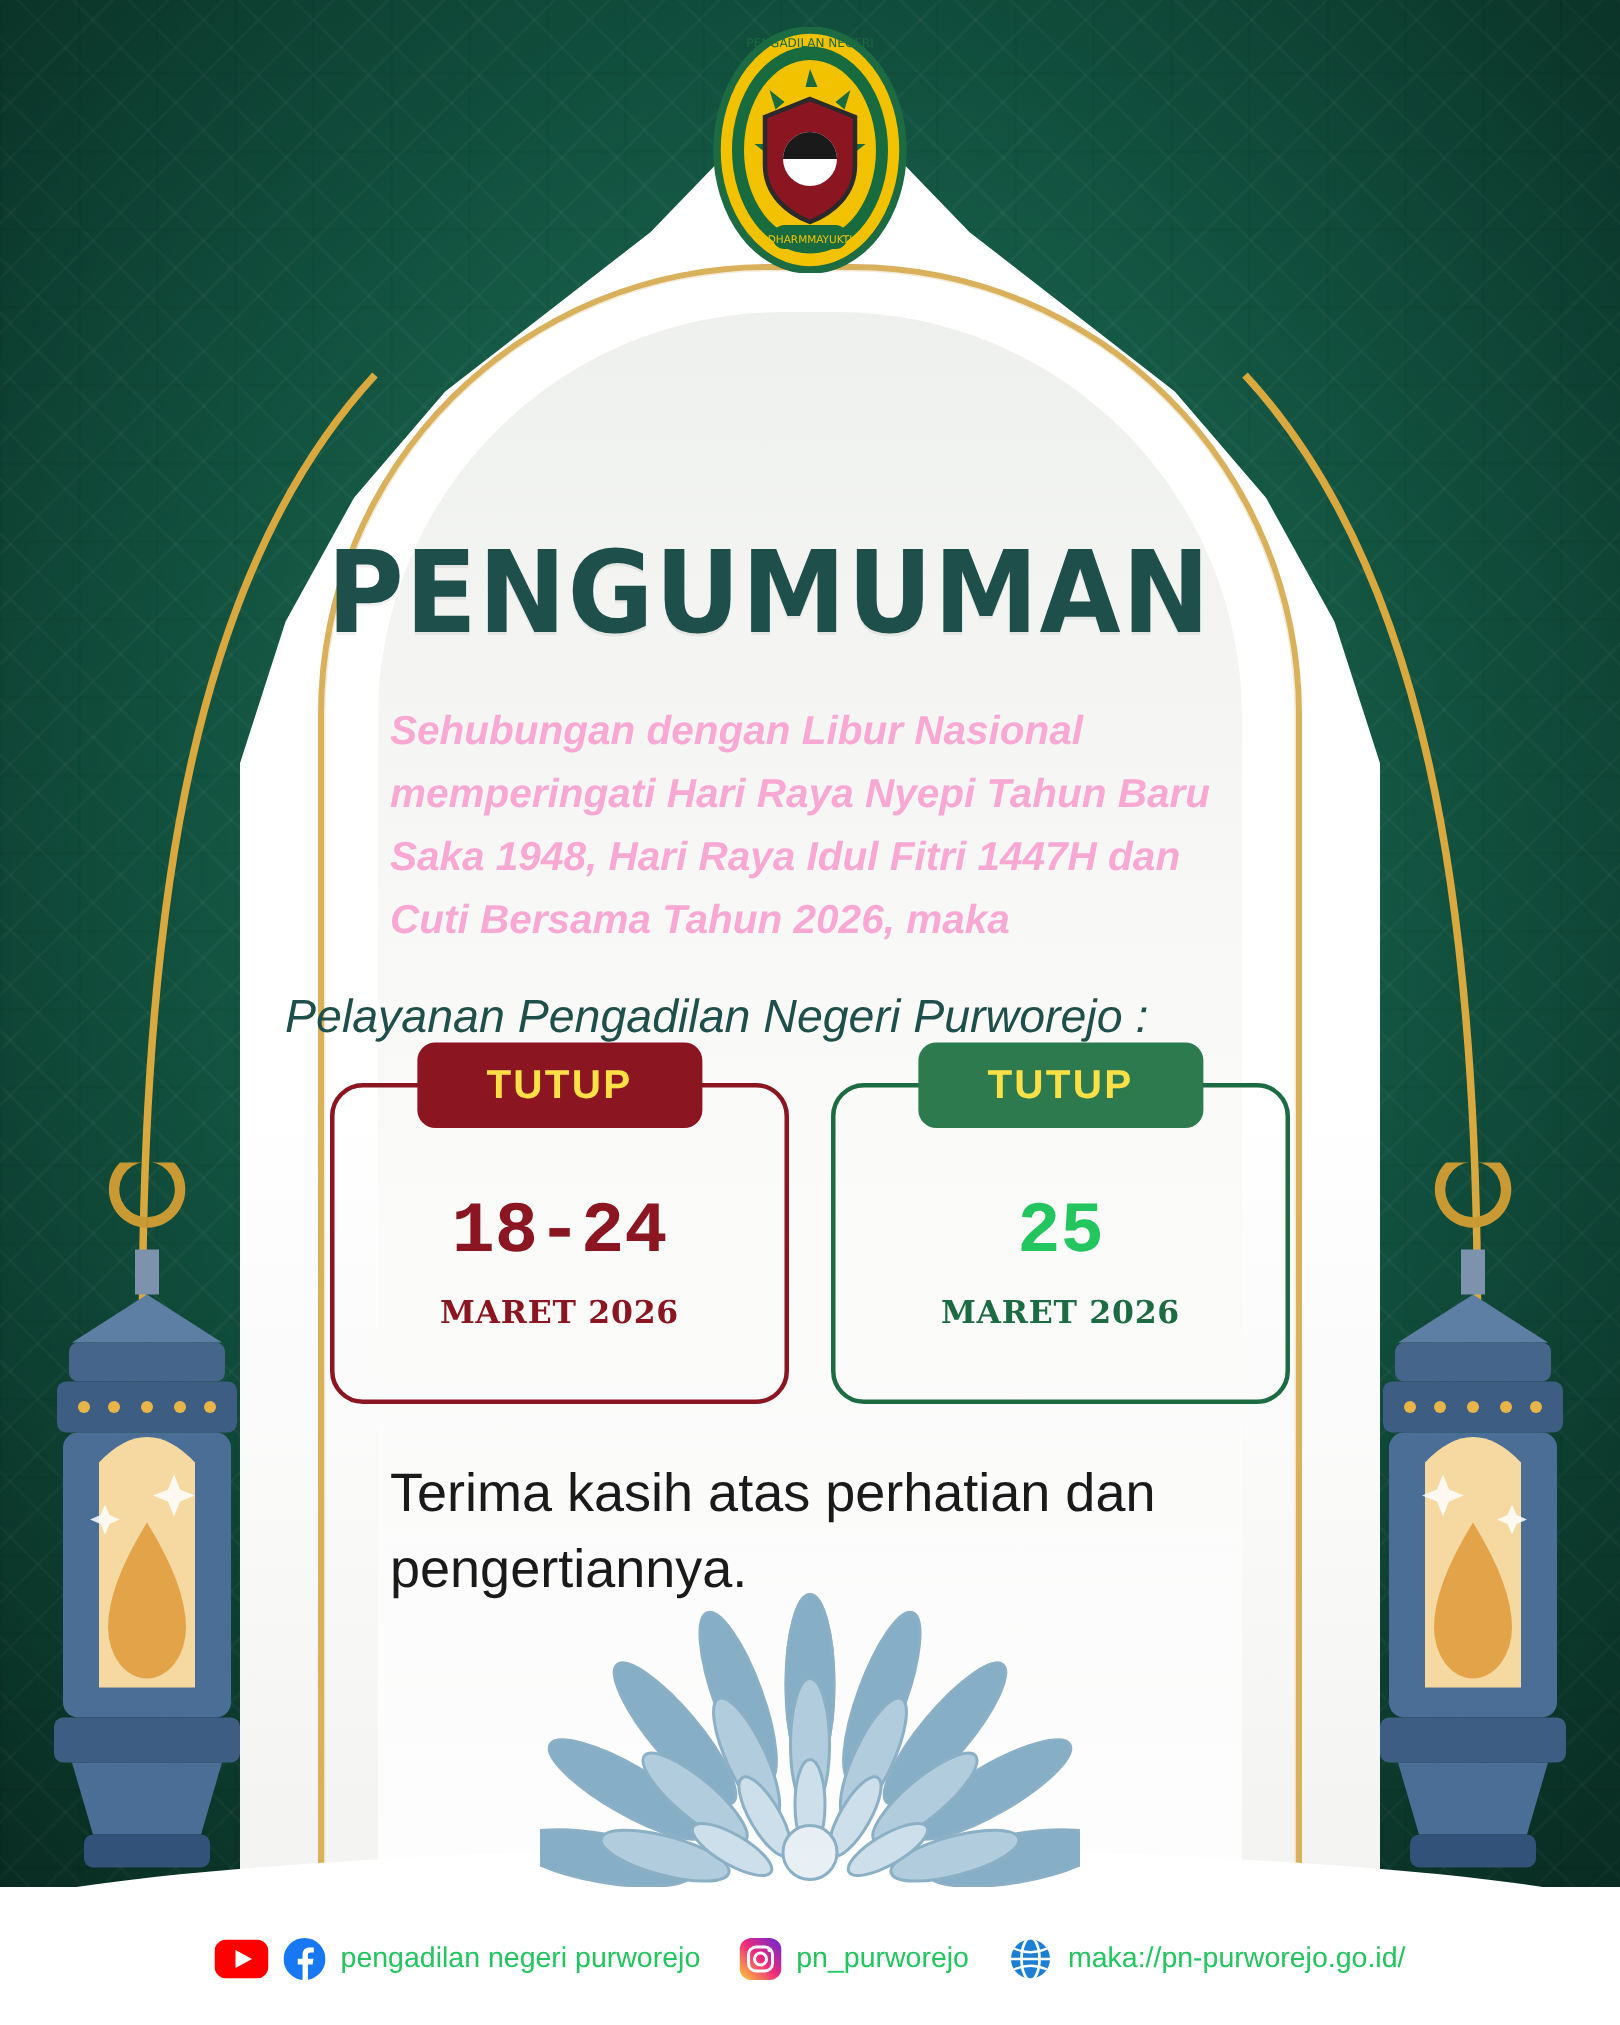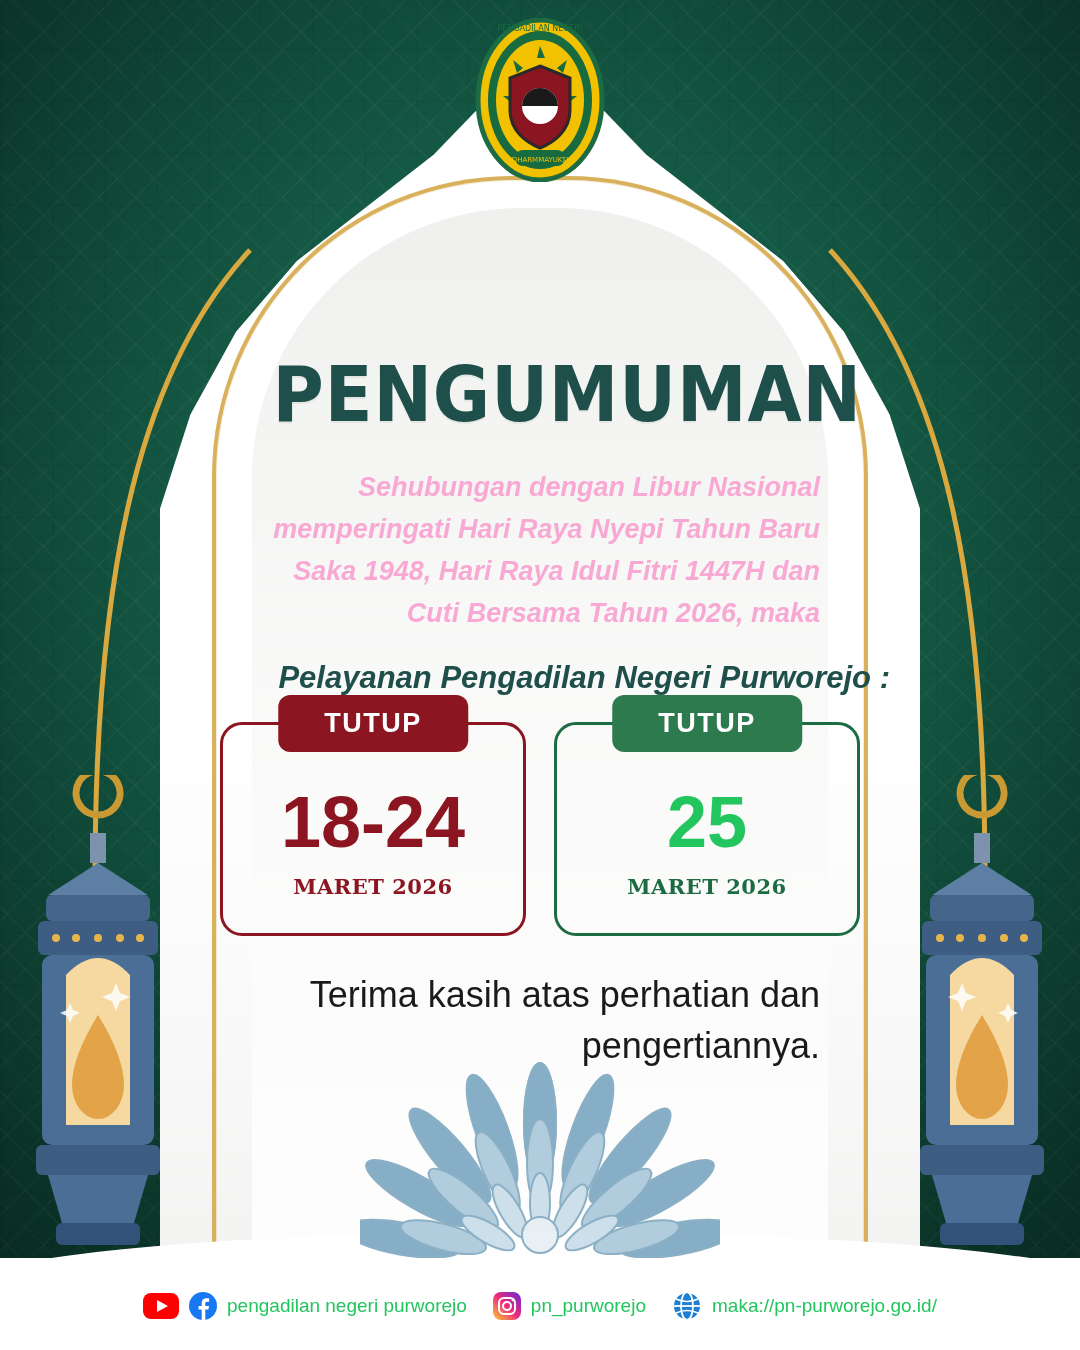--- a/index.html
+++ b/index.html
@@ -115,21 +115,21 @@
     z-index: 8;
   }
 
   
   .content {
     position: absolute;
     left: 50%;
     transform: translateX(-50%);
     top: 350px;
     width: 700px;
-    text-align: right;
+    text-align: left;
     z-index: 6;
   }
   .title {
     font-family: "DejaVu Sans", sans-serif;
     font-weight: 700;
     font-size: 76px;
     letter-spacing: 1px;
     color: #1f4f4a;
     margin: 0 0 28px 0;
     transform: scaleX(0.92);
@@ -140,21 +140,21 @@
     font-style: italic;
     font-weight: 700;
     line-height: 1.55;
     color: #f9a8d4;
     margin: 0 auto 26px auto;
     width: 560px;
   }
   .subtitle {
     font-size: 31px;
     font-style: italic;
-    font-weight: 700;
+    font-weight: 400;
     color: #1f4f4a;
     margin: 0 0 26px 0;
   }
 
   
   .boxes {
     display: flex;
     justify-content: center;
     gap: 28px;
     margin-bottom: 34px;
@@ -173,33 +173,33 @@
   .box.closed { border: 3px solid #8b1520; }
   .box.open   { border: 3px solid #1d6b43; }
 
   .pill {
     position: absolute;
     top: -30px;
     left: 50%;
     transform: translateX(-50%);
     padding: 13px 46px;
     border-radius: 12px;
-    color: #ffffff;
+    color: #fde047;
     font-weight: 700;
     font-size: 27px;
     letter-spacing: 1.5px;
     white-space: nowrap;
   }
   .pill.closed { background: #8b1520; }
   .pill.open   { background: #2d7a4f; }
 
   .big-num {
-    font-family: Liberation Sans, sans-serif;
+    font-family: Liberation Mono, monospace;
     font-weight: 700;
-    font-size: 72px;
+    font-size: 48px;
     line-height: 1;
     margin-top: 26px;
   }
   .big-num.closed { color: #8b1520; }
   .big-num.open   { color: #22c55e; }
 
   .month {
     font-family: "DejaVu Serif", serif;
     font-weight: 700;
     font-size: 21px;

